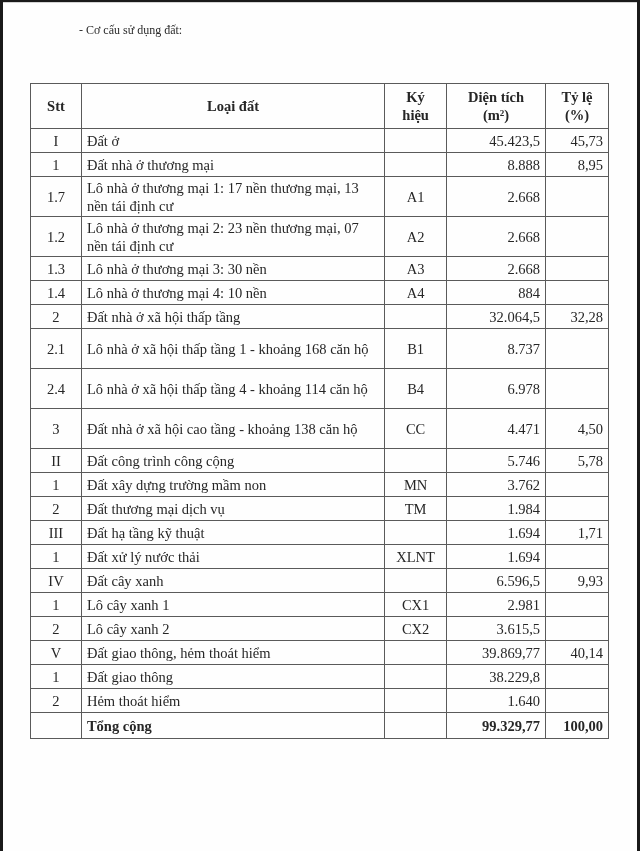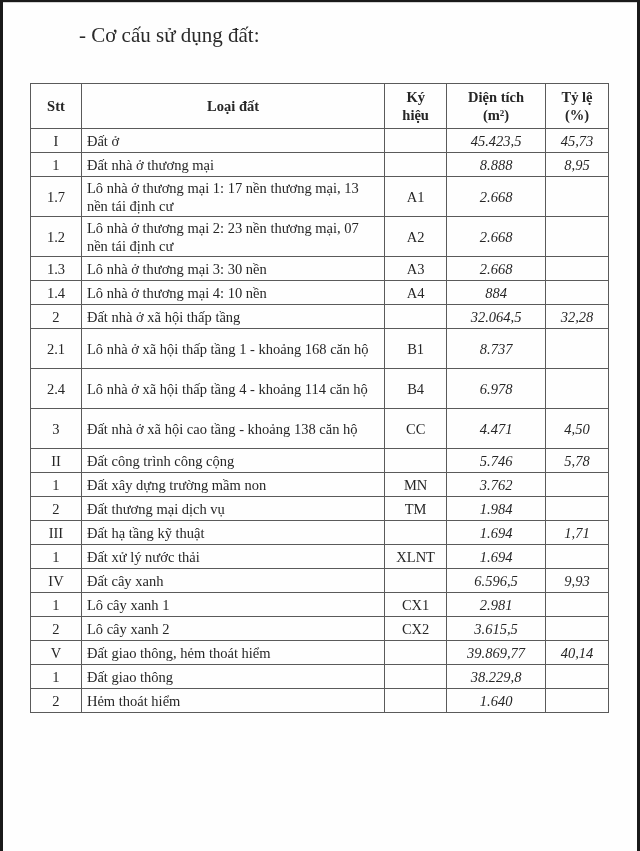--- a/index.html
+++ b/index.html
@@ -8,39 +8,39 @@
     background:#1a1a1a;
     font-family:"Liberation Serif", "DejaVu Serif", serif;
     color:#222;
   }
   .page {
     position:absolute; left:3px; top:2px; width:634px; height:849px;
     background:#fefefe; border-top:1px solid #d4d4d4;
   }
   .intro {
     position:absolute; left:76px; top:20px;
-    font-size:21px; color:#2a2a2a;
+    font-size:12px; color:#2a2a2a;
   }
   table.land {
     position:absolute; left:27px; top:80px;
     border-collapse:collapse; width:579px;
     font-size:14.5px; color:#262626;padding-left:28px;
   }
   table.land td, table.land th {
     border:1px solid #5a5a5a; padding:0 5px; line-height:18px;
   }
   table.land th { font-weight:bold; text-align:center; height:44px; font-size:14.5px; }
   col.c-stt { width:51px; }
   col.c-name { width:304px; }
   col.c-code { width:62px; }
   col.c-area { width:99px; }
   col.c-rate { width:63px; }
   td.stt { text-align:center; }
   td.code { text-align:center; }
-  td.area, td.rate { text-align:center; padding-right:6px;font-style:italic; }
+  td.area, td.rate { text-align:right; padding-right:6px; }
   tr.r1 td { height:23px; }
   tr.r2 td { height:39px; }
   tr.total td { font-weight:bold; height:25px; }
   sup { font-size:9px; vertical-align:top; position:relative; top:-2px; }
   .footer-fragment {
     position:absolute; left:0; top:838px; width:634px; height:12px;
   }
 </style>
 </head>
 <body>
@@ -215,17 +215,24 @@
           <td class="area">38.229,8</td>
           <td class="rate"></td>
         </tr>
         <tr class="r1">
           <td class="stt">2</td>
           <td class="name">Hẻm thoát hiểm</td>
           <td class="code"></td>
           <td class="area">1.640</td>
           <td class="rate"></td>
         </tr>
+        <tr class="total">
+          <td class="stt"></td>
+          <td class="name">Tổng cộng</td>
+          <td class="code"></td>
+          <td class="area">99.329,77</td>
+          <td class="rate">100,00</td>
+        </tr>
       </tbody>
   </table>
 
   <div class="footer-fragment"></div>
 </div>
 
 </body></html>

